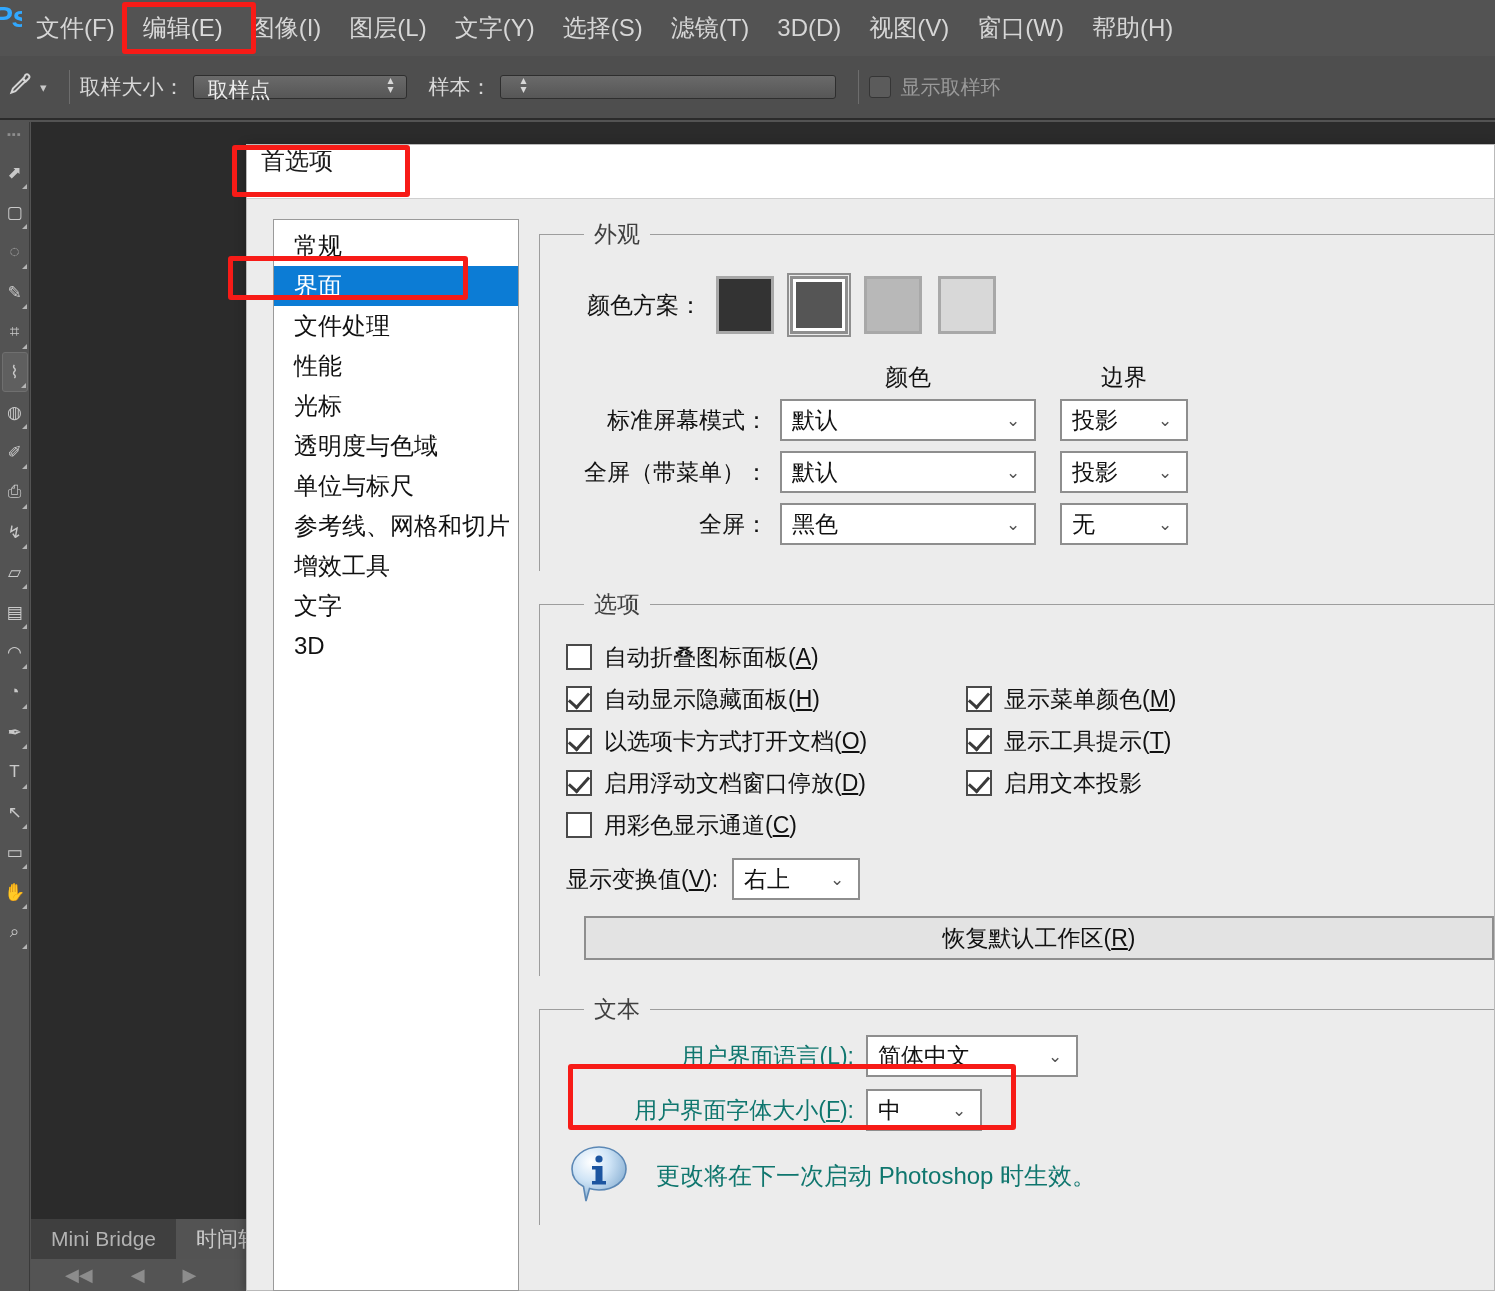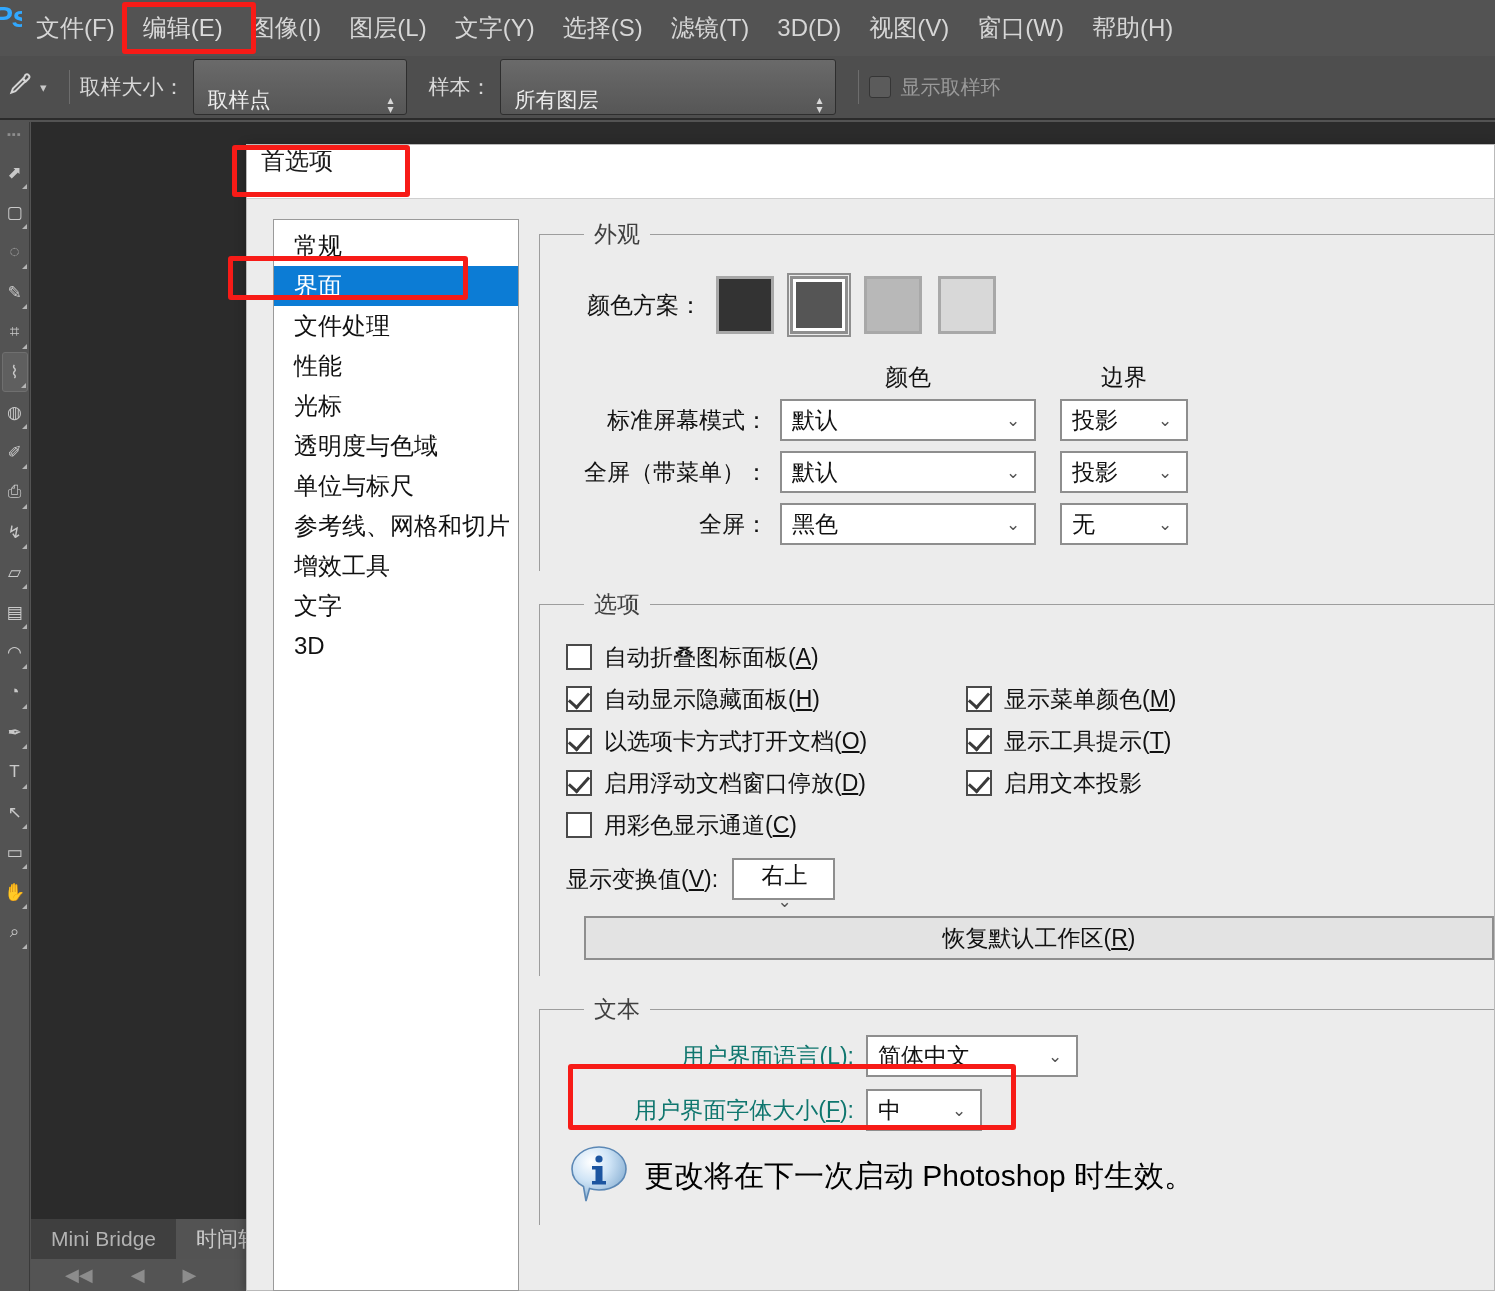--- a/index.html
+++ b/index.html
@@ -29,23 +29,23 @@
   .ps-optionsbar {
     position: absolute; left: 0; top: 56px; width: 1495px; height: 64px;
     background: #4e4e4e; display: flex; align-items: center;
     border-bottom: 2px solid #2b2b2b;
   }
   .opt-tool-icon { width: 34px; margin-left: 2px; color: #d0d0d0; font-size: 26px; text-align:center; }
   .opt-caret { color: #c8c8c8; font-size: 13px; margin: 0 12px 0 4px; }
   .opt-sep { width: 1px; height: 34px; background: #6d6d6d; margin: 0 10px; }
   .opt-label { color: #d8d8d8; font-size: 21px; white-space: nowrap; margin-right: 8px; }
   .opt-select {
-    height: 56px; background: linear-gradient(#6a6a6a,#565656);
+    height: 24px; background: linear-gradient(#6a6a6a,#565656);
     border: 1px solid #2e2e2e; border-radius: 3px;
-    color: #ececec; font-size: 21px; display: flex; align-items: flex-end;
+    color: #ececec; font-size: 21px; display: flex; align-items: flex-start;
     padding: 0 6px 0 14px; position: relative;
   }
   .opt-select .val { flex: 1; white-space: nowrap; }
   .opt-select .spin { font-size: 12px; line-height: 9px; color: #d8d8d8; text-align:center; width:18px;}
   .opt-check { width: 22px; height: 22px; border: 1px solid #353535; background: #5b5b5b; border-radius: 3px; }
   .opt-check-label { color: #9a9a9a; font-size: 20px; margin-left: 10px; }
 
   
   .ps-toolstrip {
     position: absolute; left: 0; top: 122px; width: 30px; height: 1169px;
@@ -153,36 +153,36 @@
     margin-right: 12px; position: relative; flex: none;
   }
   .cbx.on::after {
     content: ""; position: absolute; left: 5px; top: 0px;
     width: 9px; height: 17px; border: solid #3a3a3a;
     border-width: 0 3px 3px 0; transform: rotate(42deg);
   }
   .cb-txt { font-size: 23px; color: #111; white-space: nowrap; }
 
   .xform-row { margin-top: 12px; margin-bottom: 16px; }
-  .w-small { width: 103px; flex-direction: column; }
+  .w-small { width: 128px; }
   .btn-ws {
     margin-top: 6px; margin-left: 18px; height: 44px; min-width: 272px;
     background: #e3e3e3; border: 2px solid #8e8e8e;
     font-size: 23px; color: #111; text-align: center; line-height: 40px;
   }
 
   
   .txt-row { margin-bottom: 12px; }
   .txt-lbl { width: 300px; text-align: right; padding-right: 12px; font-size: 23px; color:#0f766e; white-space:nowrap;}
   .w-lang { width: 212px; }
   .w-size { width: 116px; }
 
   .note-row { display: flex; align-items: center; margin-top: 12px; }
   .info-ico { width: 66px; height: 66px; flex: none; }
-  .note-txt { font-size: 30px; color: #000000; margin-left: 12px; white-space: nowrap; }
+  .note-txt { font-size: 24px; color: #0f766e; margin-left: 24px; white-space: nowrap; }
 
   
   .anno { position: absolute; border: 5px solid #f71b17; border-radius: 3px;
           pointer-events: none; z-index: 50; }
 </style>
 </head>
 <body>
 
 <div id="root">
 
@@ -210,21 +210,20 @@
     </div>
     <div class="opt-caret">▾</div>
     <div class="opt-sep"></div>
     <div class="opt-label">取样大小：</div>
     <div class="opt-select" style="width:214px">
       <span class="val">取样点</span>
       <span class="spin">▴<br>▾</span>
     </div>
     <div class="opt-label" style="margin-left:22px">样本：</div>
     <div class="opt-select" style="width:336px">
-      <span class="val">所有图层</span>
       <span class="spin">▴<br>▾</span>
     </div>
     <div class="opt-sep" style="margin-left:22px"></div>
     <div class="opt-check"></div>
     <div class="opt-check-label">显示取样环</div>
   </div>
 
   <div class="ps-toolstrip">
     <div class="tool-grip">▪▪▪</div>
     <div class="tool-btn">⬈</div>

